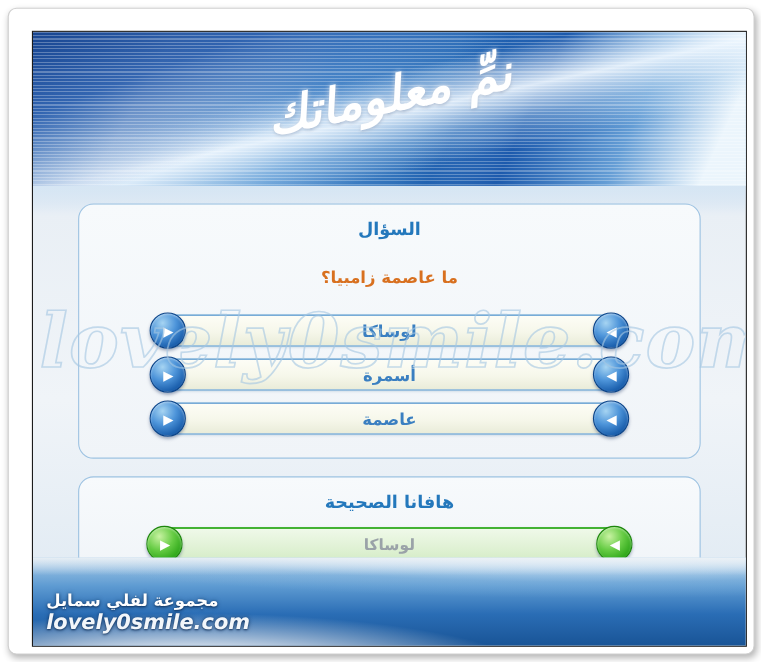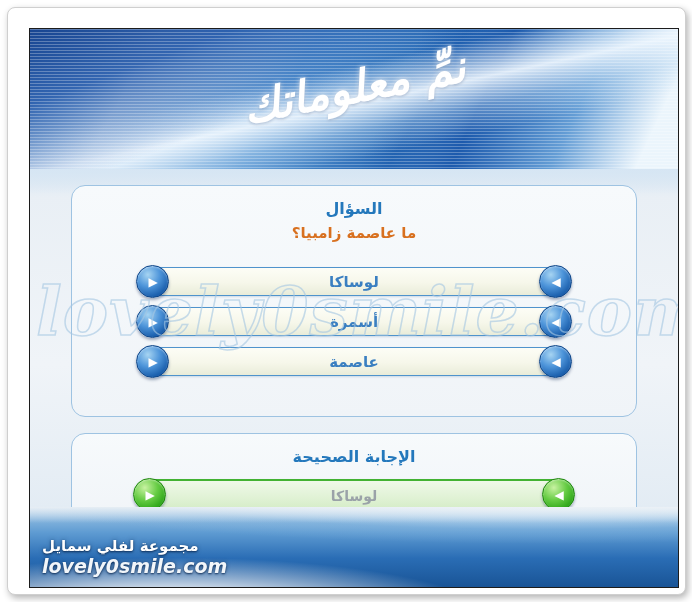--- a/index.html
+++ b/index.html
@@ -49,21 +49,21 @@
     position:absolute;left:41px;width:564px;
     background:linear-gradient(180deg,#f7fafc,#f0f4f8);
     border:1px solid #9ec3e2;border-radius:14px;
   }
   .qbox{top:156px;height:230px;}
   .abox{top:404px;height:92px;}
   .sec-head{
     text-align:center;padding-top:13px;font-size:16px;font-weight:bold;color:#2478bc;direction:rtl;
   }
   .q-text{
-    text-align:center;margin-top:6px;font-size:15px;font-weight:bold;color:#d8701f;direction:rtl;
+    text-align:center;margin-top:25px;font-size:15px;font-weight:bold;color:#d8701f;direction:rtl;
   }
   .options{margin-top:25px;}
   
   .option{
     position:relative;width:418px;height:27px;margin:0 auto 11px;
     border-radius:14px;border:1px solid #4f93cc;
     background:linear-gradient(180deg,#fdfdf6 0%,#f6f7ea 55%,#e9ecd9 100%);
     box-shadow:0 1px 2px rgba(90,130,170,.25);
     display:flex;align-items:center;justify-content:center;
   }
@@ -144,21 +144,21 @@
 
   <div class="option">
     <span class="btn left">▶</span>
     <span class="label">عاصمة</span>
     <span class="btn right">◀</span>
   </div>
 </div>
     </div>
 
     <div class="box abox">
-      <div class="sec-head">الإجابة الصحيحة</div>
+      <div class="sec-head">هافانا الصحيحة</div>
       <div class="option green">
         <span class="btn left">▶</span>
         <span class="label">لوساكا</span>
         <span class="btn right">◀</span>
       </div>
     </div>
 
     <div class="footer">
       <div class="footer-text">
         <div class="footer-group">مجموعة لفلي سمايل</div>

